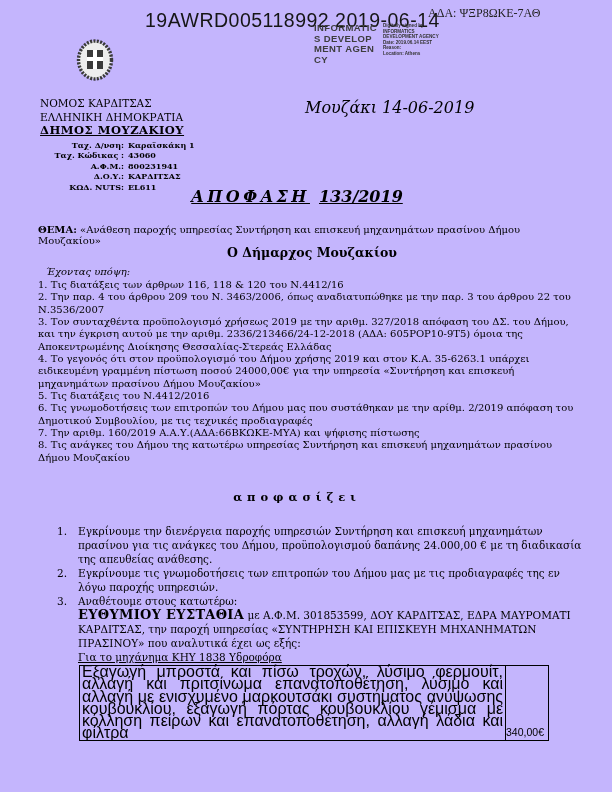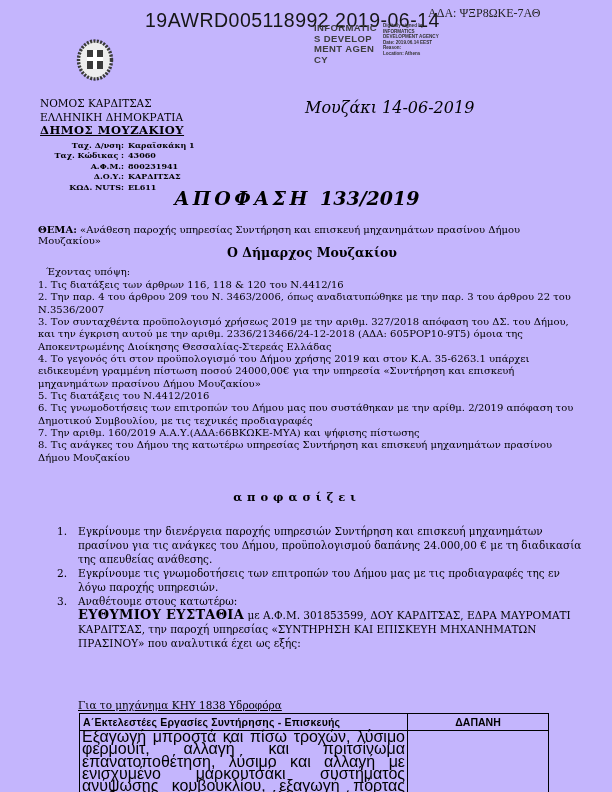--- a/index.html
+++ b/index.html
@@ -36,41 +36,41 @@
   .letterhead { position:absolute; left:40px; top:97px; font-size:10.5px; line-height:13.5px; }
   .letterhead .muni { font-weight:bold; text-decoration:underline; font-size:11.5px; letter-spacing:0.5px; }
   .lh-fields { margin-top:2px; font-size:8px; font-weight:bold; line-height:10.6px; }
   .lh-row { white-space:nowrap; }
   .lh-label { display:inline-block; width:84px; text-align:right; margin-right:4px; }
   .lh-value { display:inline-block; }
   .place-date { position:absolute; left:305px; top:98px; font-style:italic; font-size:16px; }
   
   .decision-title {
     position:absolute; top:187px; left:0; right:18px; text-align:center;
-    font-weight:bold; font-style:italic; font-size:19px; white-space:nowrap;
+    font-weight:bold; font-style:italic; font-size:16px; white-space:nowrap;text-decoration:underline;
   }
   .decision-title .tword { letter-spacing:3.5px; margin-right:9px; }
   .subject { position:absolute; left:38px; top:224px; width:548px; font-size:10px; }
   .subject .lbl { font-weight:bold; }
   .mayor-heading { position:absolute; top:245px; left:0; right:18px; text-align:center; font-weight:bold; font-size:12.5px;padding-left:30px; }
-  .having { position:absolute; left:46px; top:266px; font-size:10px; }
+  .having { position:absolute; left:46px; top:266px; font-size:10px;font-style:italic; }
   .considerations { position:absolute; left:38px; top:279px; width:549px; font-size:10px; line-height:12.35px; }
   .considerations p { margin:0; text-align:left; }
   .decides-heading {
     position:absolute; top:490px; left:0; right:18px; text-align:center;
     font-weight:bold; font-size:11.5px; letter-spacing:5px;
   }
   
   .decide-list { position:absolute; left:57px; top:524px; width:528px; font-size:10.5px; line-height:14px; }
   .d-item { display:flex; }
   .d-num { width:13px; margin-right:8px; flex:none; }
   .d-body { flex:1; }
   .assignee-par { margin:0; }
   .assignee-par .aname { font-weight:bold; font-size:13px; letter-spacing:0.3px; }
-  .machine-line { text-decoration:underline;margin-top:48px; }
+  .machine-line { text-decoration:underline; }
   
   .work-table {
     border-collapse:collapse; width:470px; margin-top:1px; margin-left:1px;
     font-family:"Liberation Sans", sans-serif;
   }
   .work-table th, .work-table td { border:1.5px solid #000; }
   .work-table th.c1 { text-align:left; font-size:10.5px; padding:0 3px; letter-spacing:0.2px; }
   .work-table th.c2 { width:138px; font-size:10.5px; text-align:center; }
   .work-table td.c1 { font-size:16px; line-height:12.3px; text-align:justify; padding:0 2px; }
   .work-table td.c2 { text-align:right; vertical-align:bottom; font-size:10.5px; padding:0 4px 1px 0; }
@@ -166,24 +166,20 @@
     <div class="d-item">
       <span class="d-num">3.</span>
       <span class="d-body">
         <span>Αναθέτουμε στους κατωτέρω:</span>
         <p class="assignee-par">
           <span class="aname">ΕΥΘΥΜΙΟΥ ΕΥΣΤΑΘΙΑ</span><span> με Α.Φ.Μ.  301853599, ΔΟΥ ΚΑΡΔΙΤΣΑΣ, ΕΔΡΑ  ΜΑΥΡΟΜΑΤΙ ΚΑΡΔΙΤΣΑΣ, την παροχή υπηρεσίας «ΣΥΝΤΗΡΗΣΗ ΚΑΙ ΕΠΙΣΚΕΥΗ ΜΗΧΑΝΗΜΑΤΩΝ ΠΡΑΣΙΝΟΥ» που αναλυτικά έχει ως εξής:</span>
         </p>
         <div class="machine-line">Για το μηχάνημα ΚΗΥ 1838 Υδροφόρα</div>
         <table class="work-table">
           <tbody>
-              <tr>
-            <th class="c1">Α΄Εκτελεστέες Εργασίες Συντήρησης - Επισκευής</th>
-            <th class="c2">ΔΑΠΑΝΗ</th>
-          </tr>
           <tr>
             <td class="c1">Εξαγωγή μπροστά και πίσω τροχών, λύσιμο φερμουίτ, αλλαγή και πριτσίνωμα επανατοποθέτηση, λύσιμο και αλλαγή με ενισχυμένο μαρκουτσάκι συστήματος ανύψωσης κουβουκλίου, εξαγωγή πόρτας κουβουκλίου γέμισμα με κόλληση πείρων και επανατοποθέτηση, αλλαγή λάδια  και φίλτρα</td>
             <td class="c2">340,00€</td>
           </tr>
         </tbody>
           </table>
       </span>
     </div>
   </div>
 

